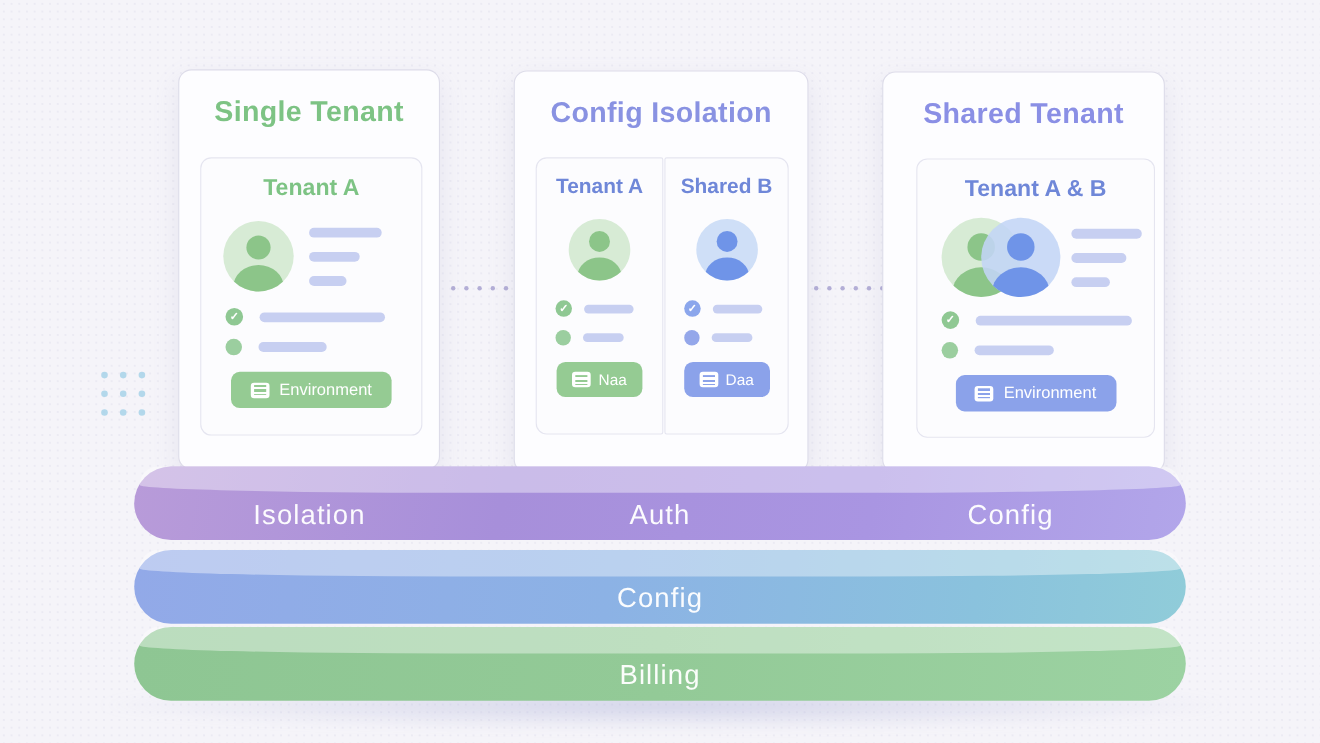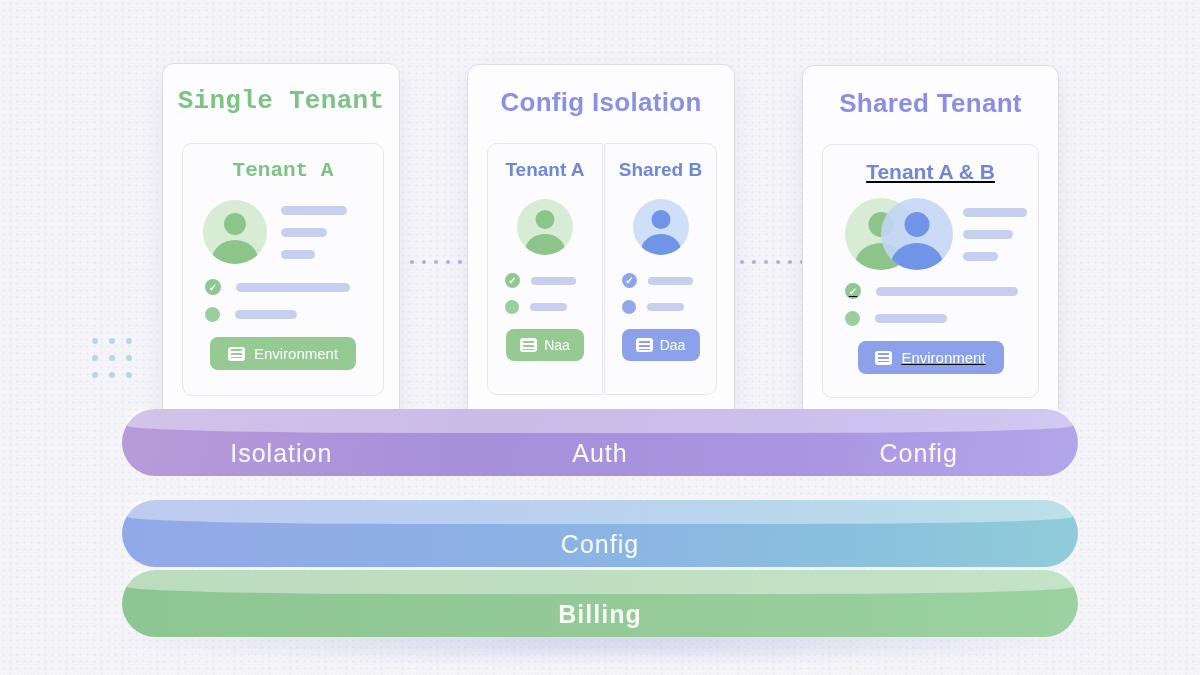--- a/index.html
+++ b/index.html
@@ -15,30 +15,30 @@
   .card{
     position:absolute;background:#fdfdff;border:1px solid #dddce9;border-radius:12px;
     box-shadow:0 10px 24px rgba(140,140,185,0.14);
   }
   .card-1{left:162px;top:63px;width:236px;height:362px;}
   .card-2{left:467px;top:64px;width:266px;height:364px;}
   .card-3{left:802px;top:65px;width:255px;height:363px;}
   .card-title{
     text-align:center;font-weight:bold;font-size:26px;letter-spacing:.3px;margin-top:22px;
   }
-  .t-green{color:#7dc384;font-family:Liberation Mono, monospace;}
+  .t-green{color:#7dc384;}
   .t-blue{color:#8992e2;}
   .t-purple{color:#8a8fe5;}
   .t-peri{color:#6f87d8;}
 
   .inner{
     position:absolute;background:#fcfcfe;border:1px solid #e5e5f0;border-radius:10px;
   }
   .inner-1{left:19px;top:79px;width:200px;height:251px;}
-  .inner-3{left:19px;top:78px;width:215px;height:252px;text-decoration:underline;}
+  .inner-3{left:30px;top:78px;width:215px;height:252px;}
   .sub{position:absolute;top:78px;height:250px;background:#fcfcfe;border:1px solid #e5e5f0;border-radius:10px;}
   .sub-a{left:19px;width:114px;border-top-right-radius:2px;border-bottom-right-radius:2px;}
   .sub-b{left:136px;width:111px;border-top-left-radius:2px;border-bottom-left-radius:2px;}
 
   .mini-title{text-align:center;font-weight:bold;font-size:21px;margin-top:15px;}
   .mini-title.small{font-size:19px;}
 
   
   .av{position:relative;border-radius:50%;overflow:hidden;flex:0 0 auto;}
   .av .h,.av .b{position:absolute;left:50%;transform:translateX(-50%);border-radius:50%;}
@@ -95,26 +95,26 @@
   .conn-left{left:410px;}
   .conn-right{left:740px;}
   .dots-grid{position:absolute;left:92px;top:338px;display:grid;
     grid-template-columns:repeat(3,6px);grid-auto-rows:6px;gap:11px;}
   .dots-grid span{width:6px;height:6px;border-radius:50%;background:#a7d2e9;opacity:.85;}
 
   
   .disc{position:absolute;left:122px;width:956px;height:67px;border-radius:34px;}
   .disc::before{content:'';position:absolute;top:0;left:5px;right:5px;height:24px;
     border-radius:28px 28px 50% 50%;background:rgba(255,255,255,0.40);}
-  .disc-purple{top:409px;z-index:3;
+  .disc-purple{top:424px;z-index:3;
     background:linear-gradient(100deg,#b89bd9 0%,#a78fda 35%,#a995e2 70%,#b2a6ea 100%);}
   .disc-blue{top:500px;z-index:2;
     background:linear-gradient(95deg,#92a9e8 0%,#8cb2e5 45%,#8ac2dd 80%,#90ccd9 100%);}
   .disc-green{top:570px;z-index:1;
-    background:linear-gradient(95deg,#8ec693 0%,#93ca97 50%,#9cd2a2 100%);font-weight:bold;}
+    background:linear-gradient(95deg,#8ec693 0%,#93ca97 50%,#9cd2a2 100%);}
   .disc-labels{position:absolute;left:0;right:0;bottom:8px;display:flex;}
   .disc-labels span{flex:1;text-align:center;color:rgba(255,255,255,0.96);
     font-size:25px;letter-spacing:1px;}
   .floor-shadow{position:absolute;left:80px;top:618px;width:1050px;height:46px;z-index:0;
     background:radial-gradient(ellipse at center,rgba(170,175,215,0.45),rgba(170,175,215,0) 70%);
     filter:blur(5px);}
 </style>
 </head>
 <body>
 

